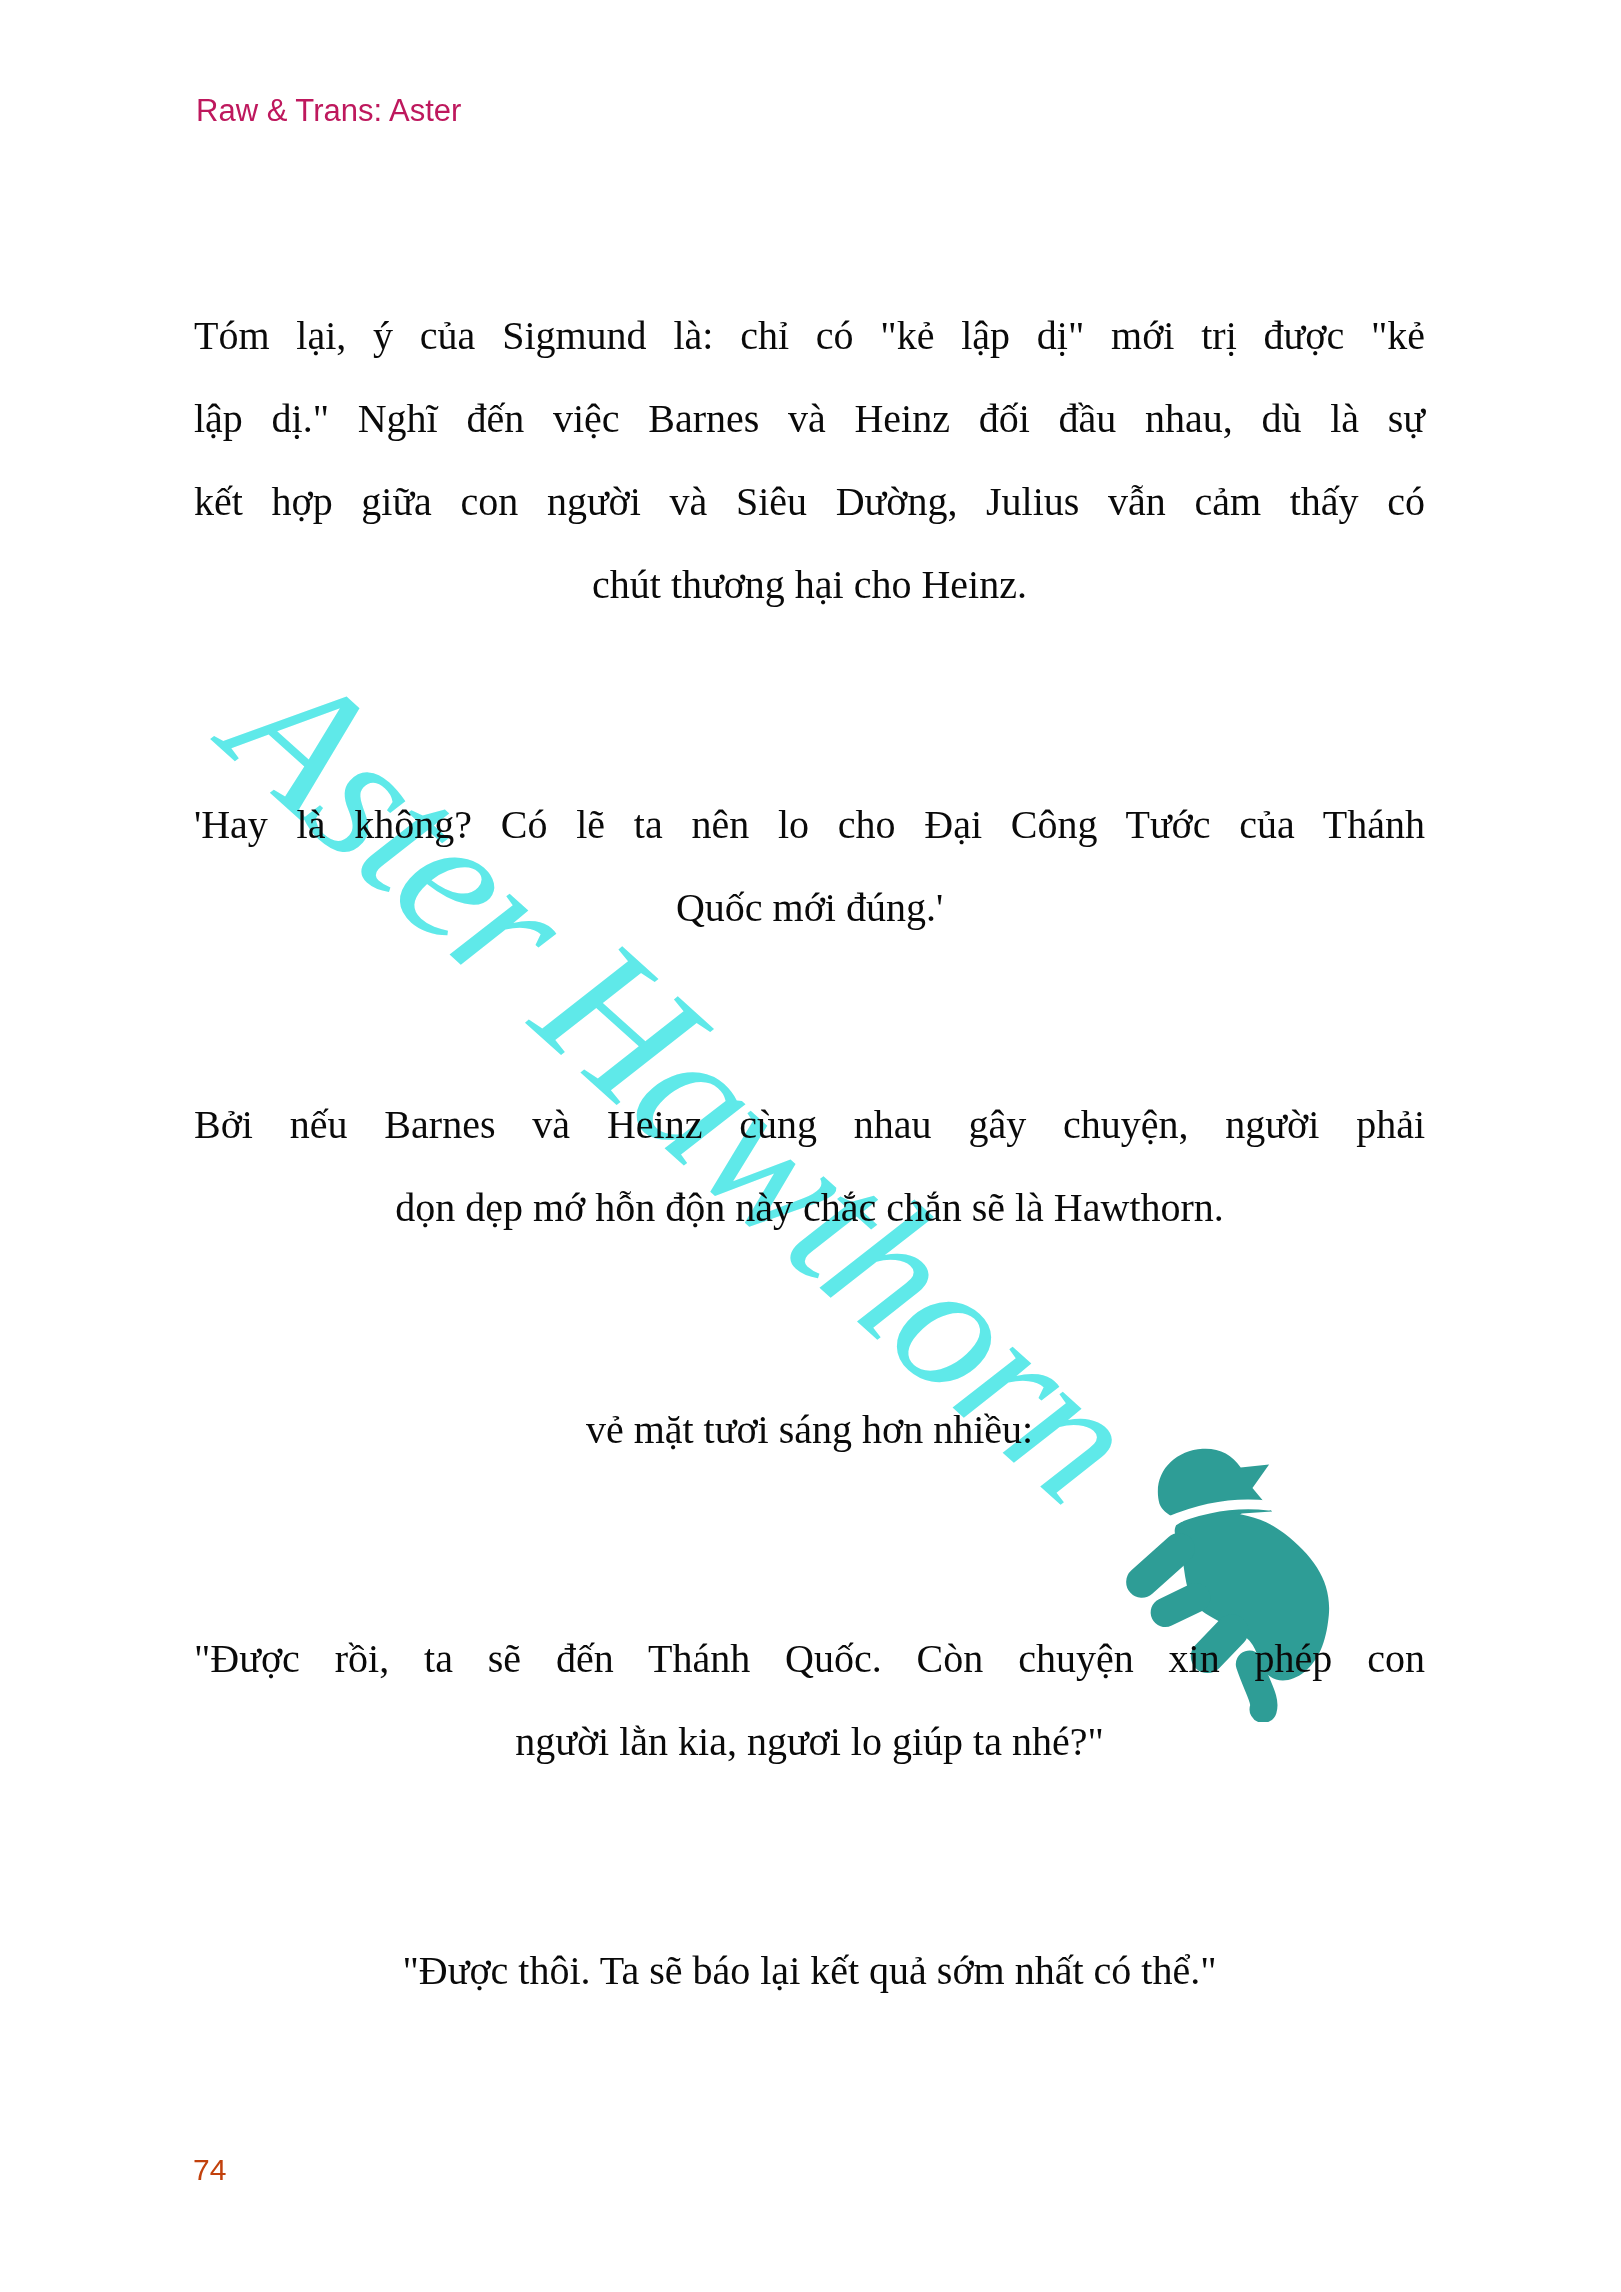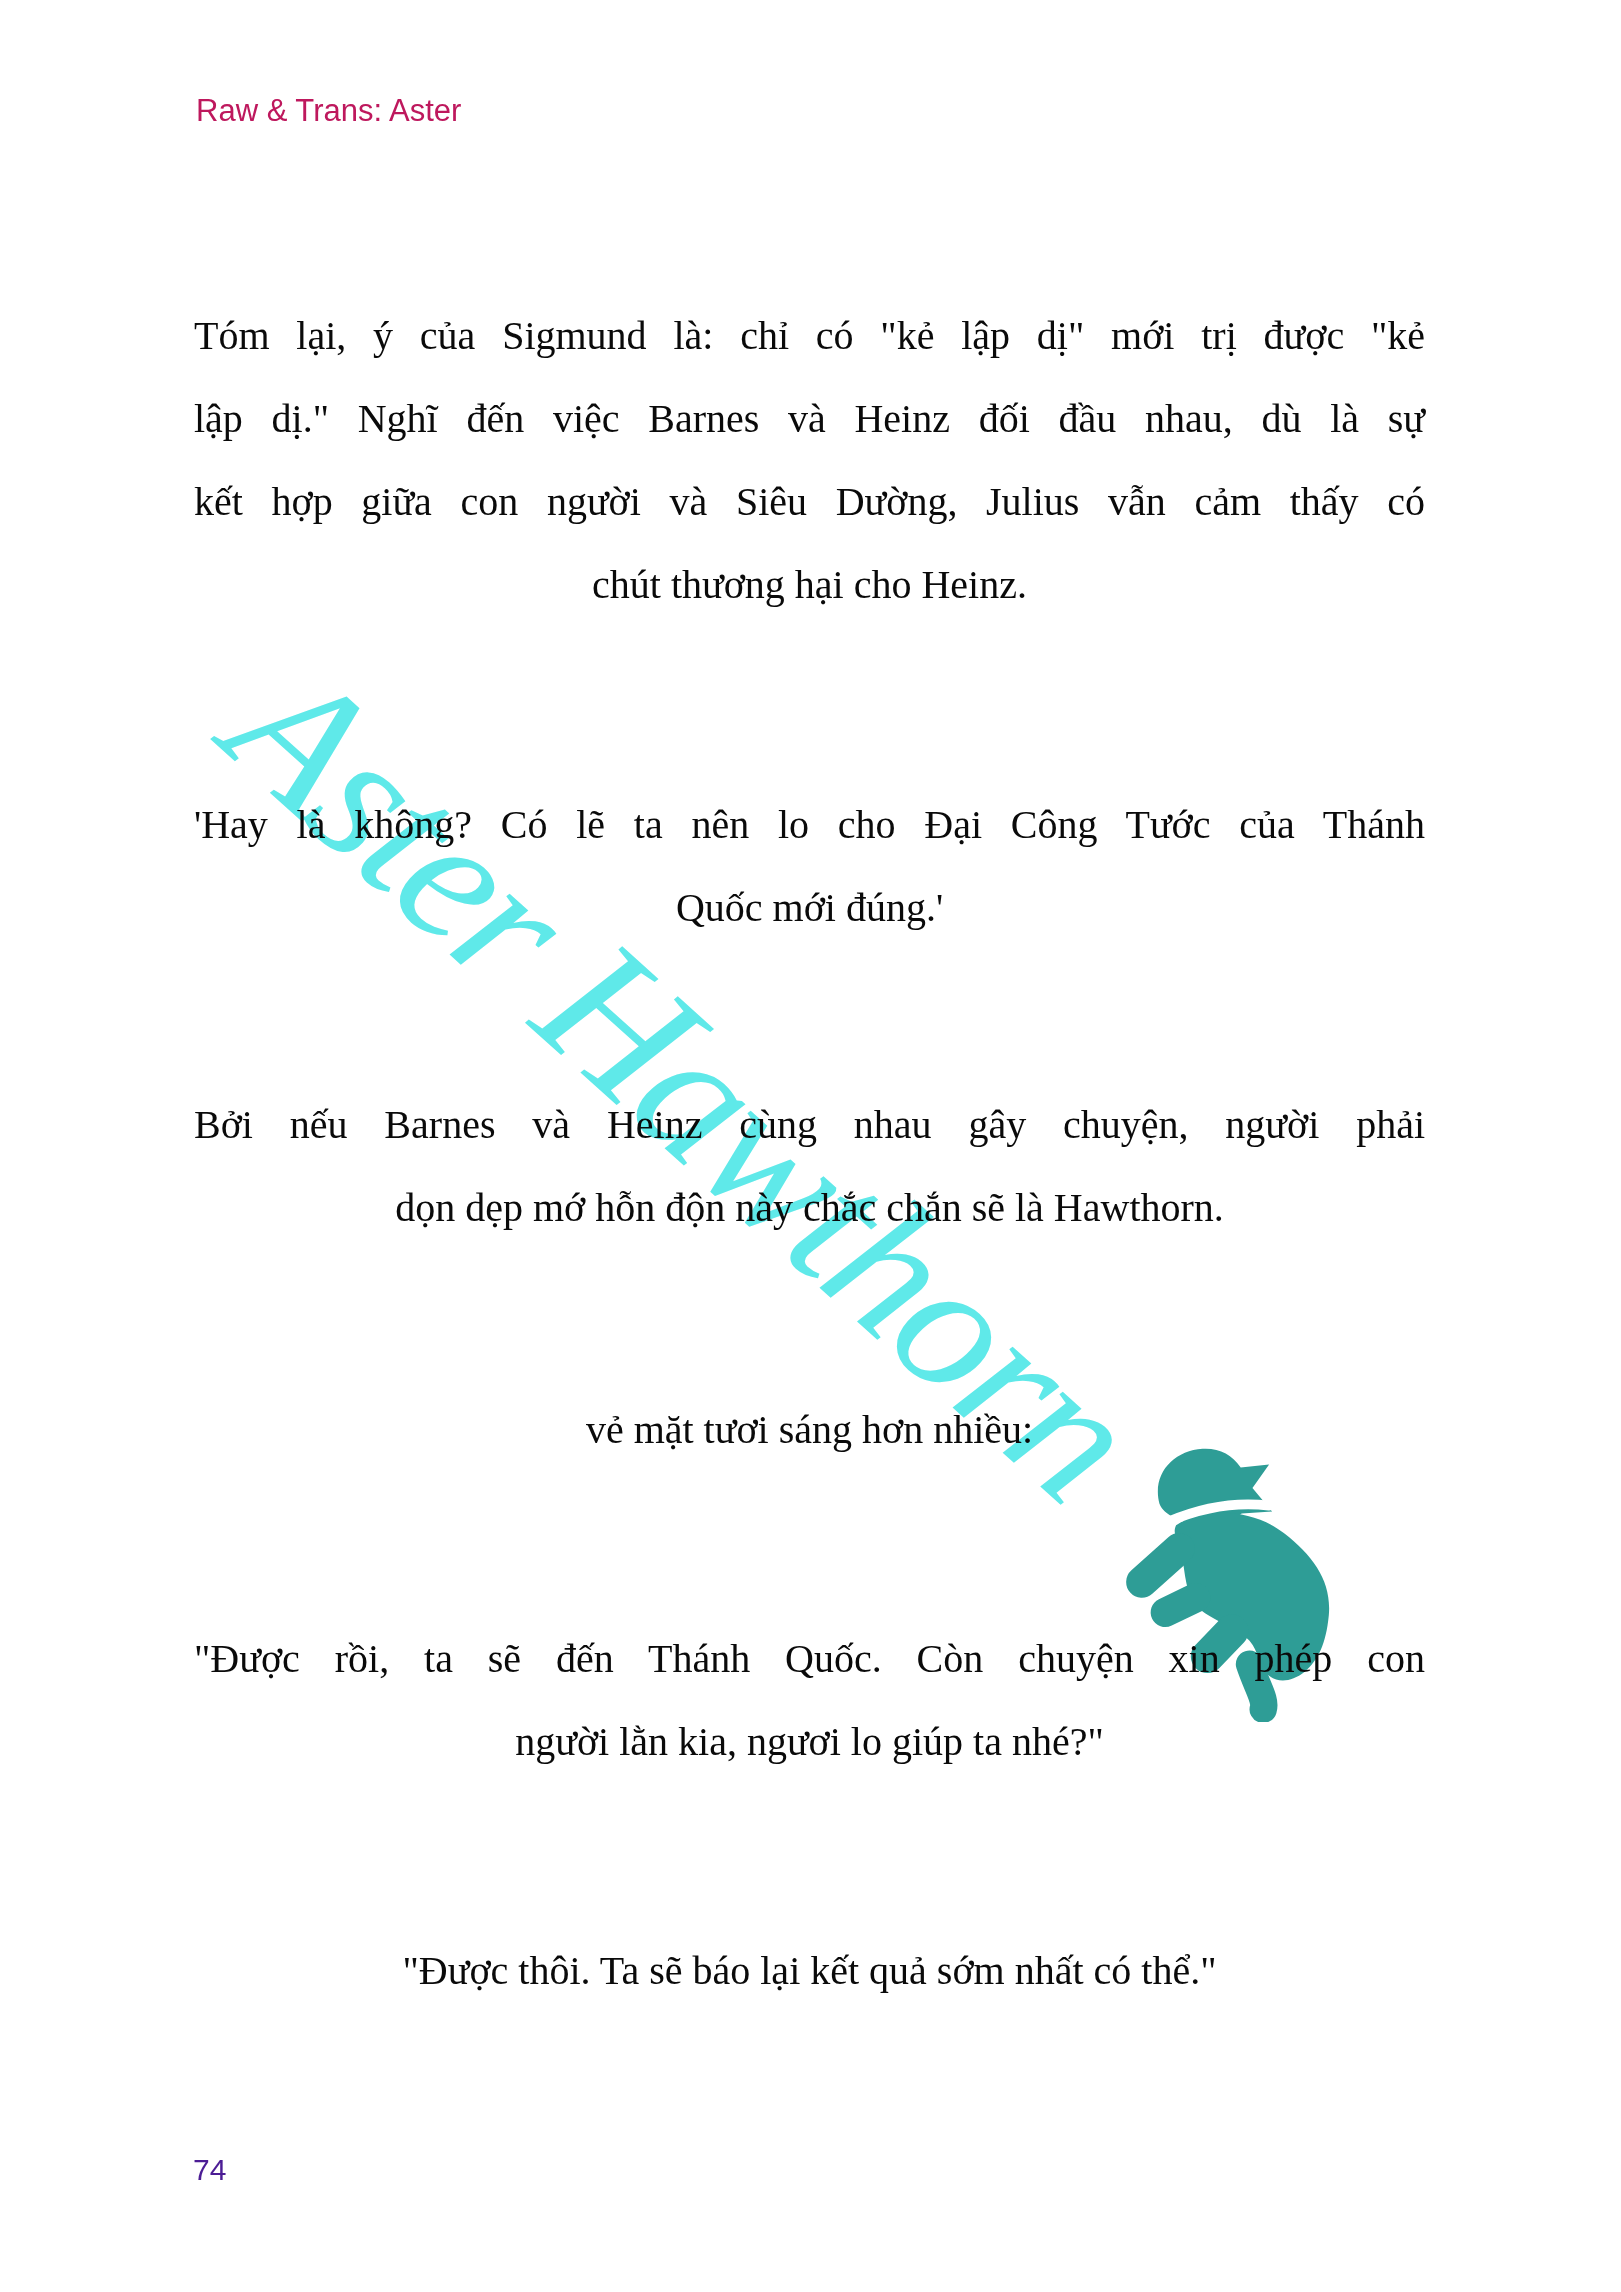--- a/index.html
+++ b/index.html
@@ -67,21 +67,21 @@
   .line.just {
     text-align: justify;
     text-align-last: justify;
   }
   .page-number {
     position: absolute;
     left: 193px;
     top: 2153px;
     font-family: "Liberation Sans", "DejaVu Sans", sans-serif;
     font-size: 30px;
-    color: #4c1d95;
+    color: #c2410c;
     z-index: 3;
   }
 </style>
 </head>
 <body>
 
 <div class="page">
 
   <div class="watermark">Aster Hawthorn</div>
 

